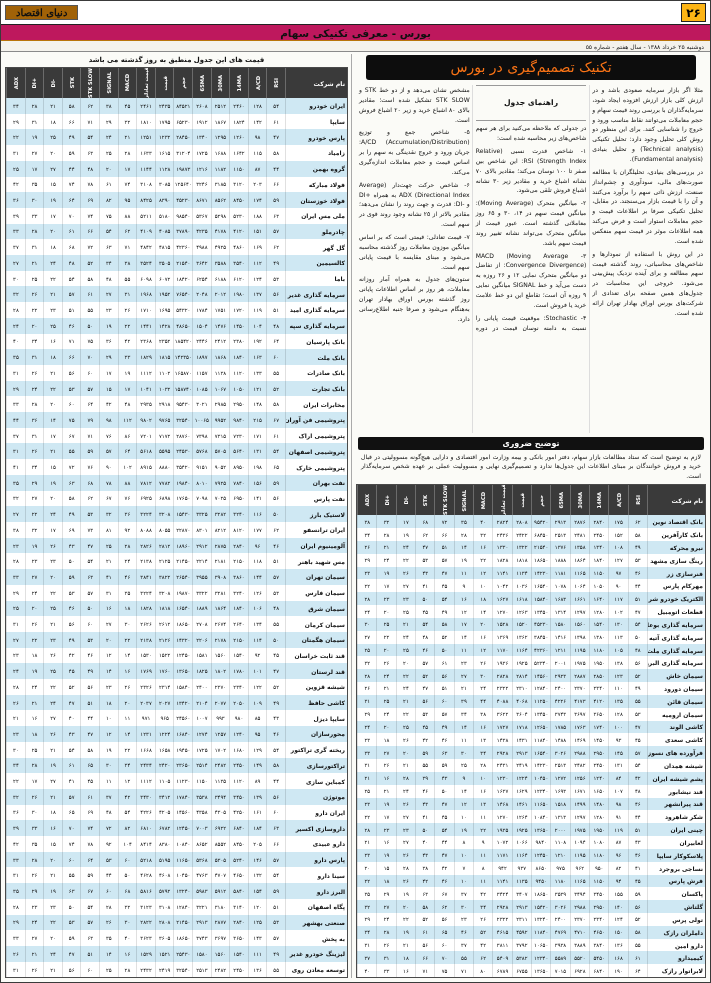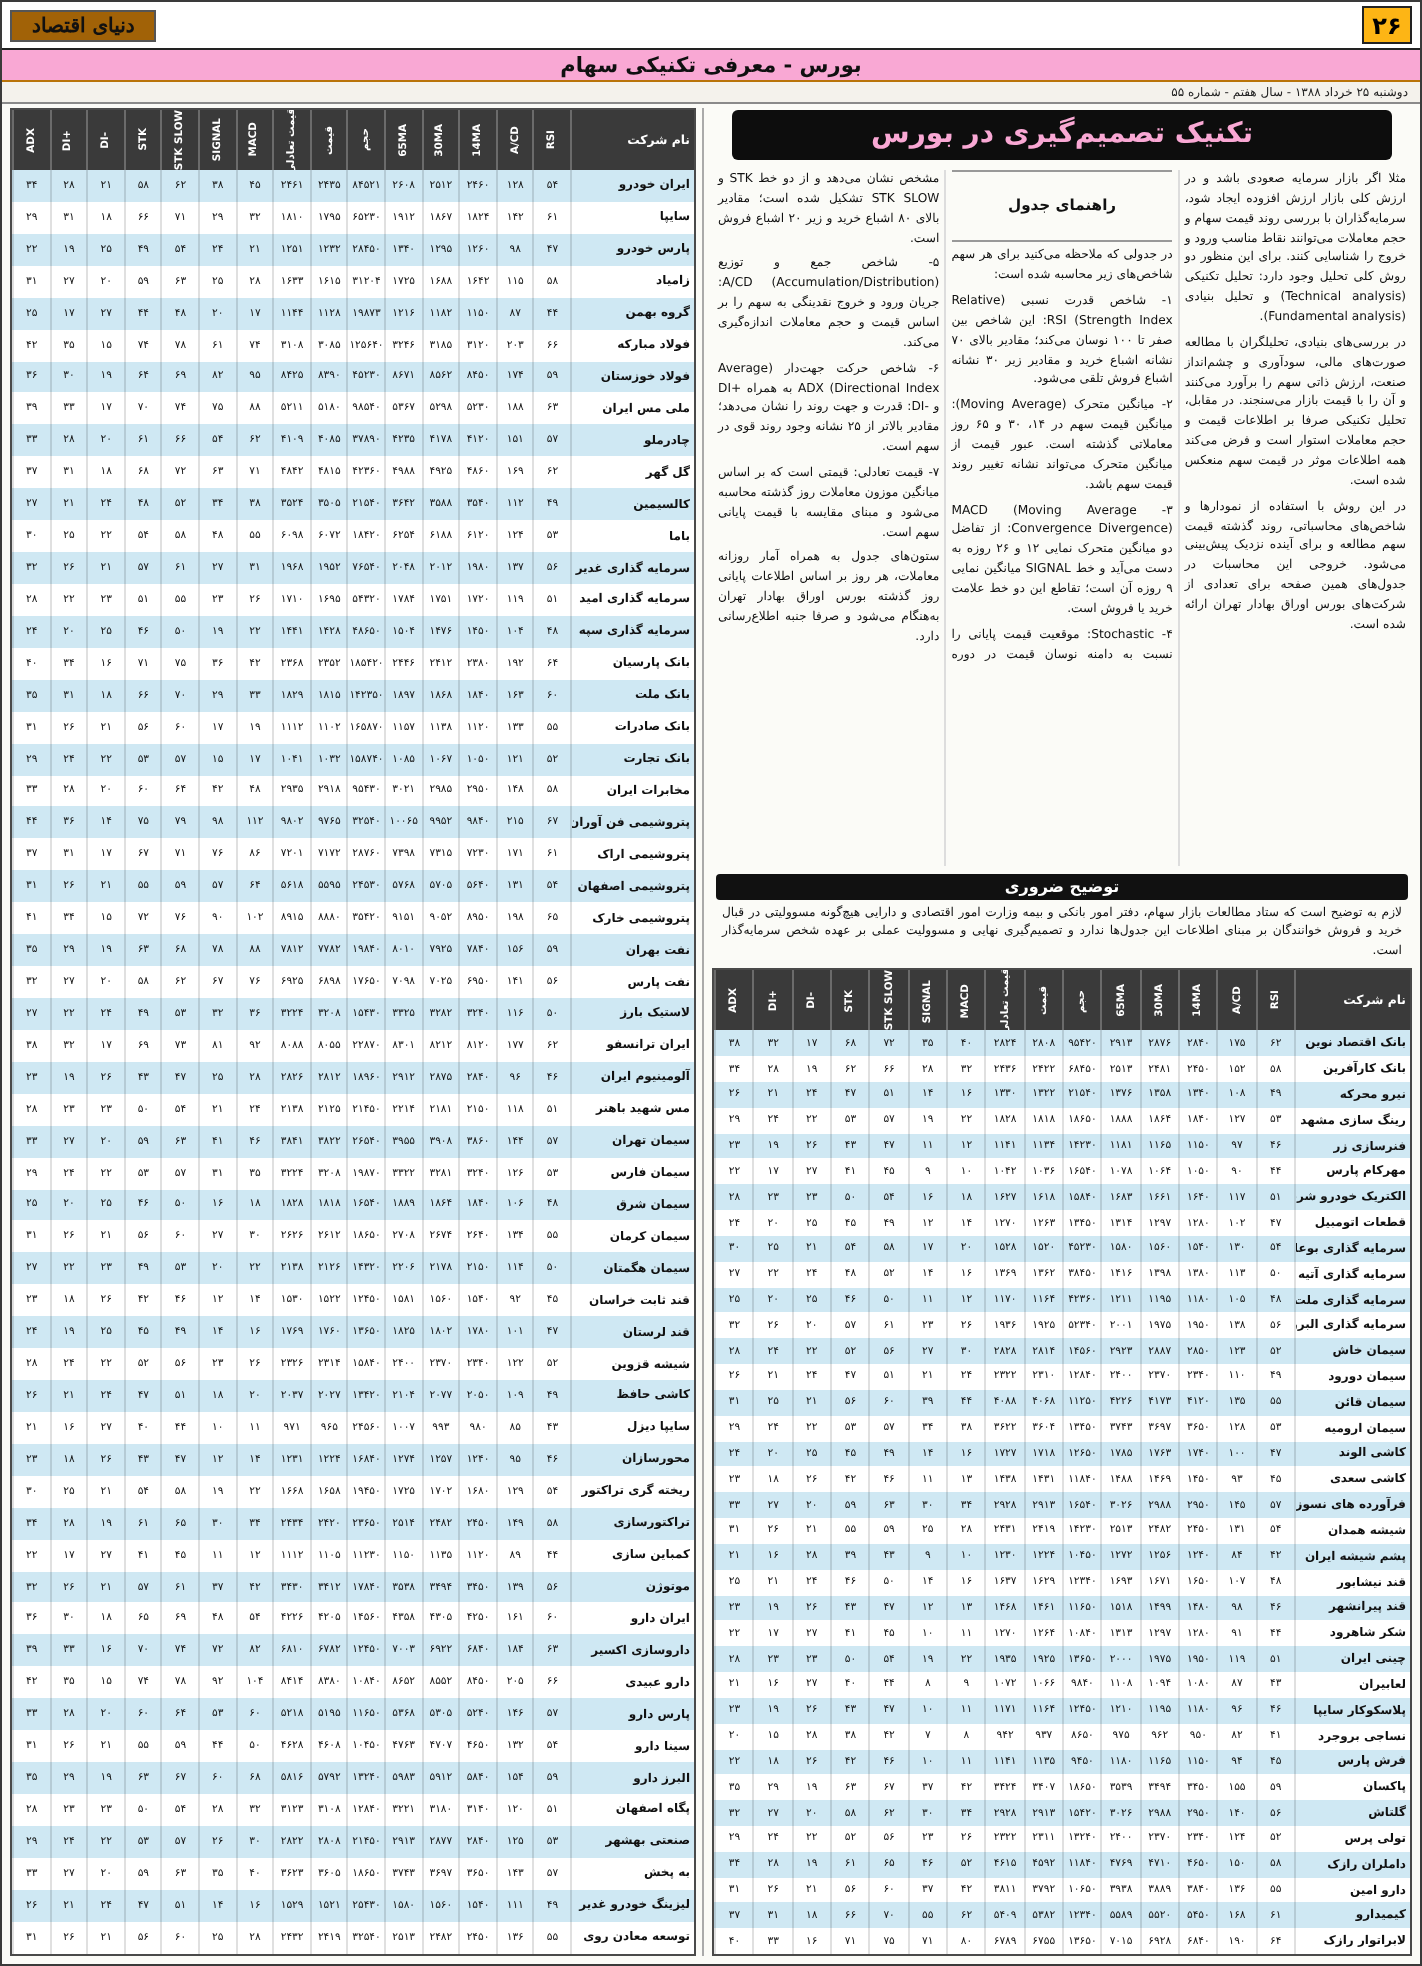--- a/index.html
+++ b/index.html
@@ -10,30 +10,30 @@
     border:1px solid #3a3a3a; direction:rtl; display:flex; flex-direction:column;
     overflow:hidden; color:#111;
   }
   
   .topstrip { height:24px; flex:0 0 24px; display:flex; align-items:center;
     justify-content:space-between; padding:2px 4px; border-bottom:1px solid #222; background:#fff; }
   .pagenum { width:25px; height:19px; background:#fdb515; color:#000; font-weight:bold;
     font-size:12px; display:flex; align-items:center; justify-content:center; border:1px solid #222; }
   .brand-box { font-size:10px; font-weight:bold; font-family:"DejaVu Serif", serif;
     border:1px solid #555; padding:1px 10px; background:#a16207; }
-  .section-band { height:16px; flex:0 0 16px; background:#f9a8d4; display:flex; align-items:center;
+  .section-band { height:16px; flex:0 0 16px; background:#be185d; display:flex; align-items:center;
     justify-content:center; font-weight:bold; font-size:10.5px; color:#101010; border-bottom:1px solid #b97409; }
   .dateline { height:11px; flex:0 0 11px; font-size:6px; display:flex; align-items:center;
     padding:0 6px; border-bottom:1px solid #8a8a8a; color:#222; background:#f4f2ec; }
   
   .main { flex:1; display:flex; gap:4px; padding:2px 4px 4px; min-height:0; }
   .right-col { flex:0 0 350px; display:flex; flex-direction:column; min-height:0; }
   .left-col  { flex:1; display:flex; flex-direction:column; min-height:0; border-right:1px solid #aaa; padding-right:3px; }
   
-  .main-title { background:#0d0d0d; color:#f9a8d4; font-weight:bold; font-size:14px; text-align:center;
+  .main-title { background:#0d0d0d; color:#f97316; font-weight:normal; font-size:14px; text-align:center;
     padding:4px 0 5px; margin:1px 10px 3px; border-radius:3px; letter-spacing:.5px; }
   .cols { column-count:3; column-gap:6px; column-rule:1px solid #ddd; font-size:6.1px; line-height:1.62;
     text-align:justify; height:352px; overflow:hidden; padding:2px 3px; flex:0 0 352px; }
   .art-p { margin:0 0 3px; }
   .art-h { font-weight:bold; font-size:7.6px; text-align:center; margin:3px 0 2px;
     border-top:1px solid #999; border-bottom:1px solid #999; padding:11px 0; }
   .notice { margin:2px 2px 3px; }
   .notice-title { background:#111; color:#fff; font-weight:bold; font-size:8px; text-align:center;
     padding:2px 2px; border-radius:2px; }
   .notice-text { font-size:6.1px; line-height:1.55; text-align:justify; padding:2px 3px 1px; }
@@ -788,20 +788,21 @@
             <div class="tcell">۷۵</div>
             <div class="tcell">۷۱</div>
             <div class="tcell">۱۶</div>
             <div class="tcell">۳۳</div>
             <div class="tcell">۴۰</div>
           </div>
         </div>
     </section>
 
     <section class="left-col">
+      <div class="table-note">قیمت های این جدول منطبق به روز گذشته می باشد</div>
       <div class="stock-table t1">
           <div class="trow thead">
             <div class="tcell hcell namecell">
               <span>نام شرکت</span>
             </div>
             <div class="tcell hcell">
               <span class="vert">RSI</span>
             </div>
             <div class="tcell hcell">
               <span class="vert">A/CD</span>

